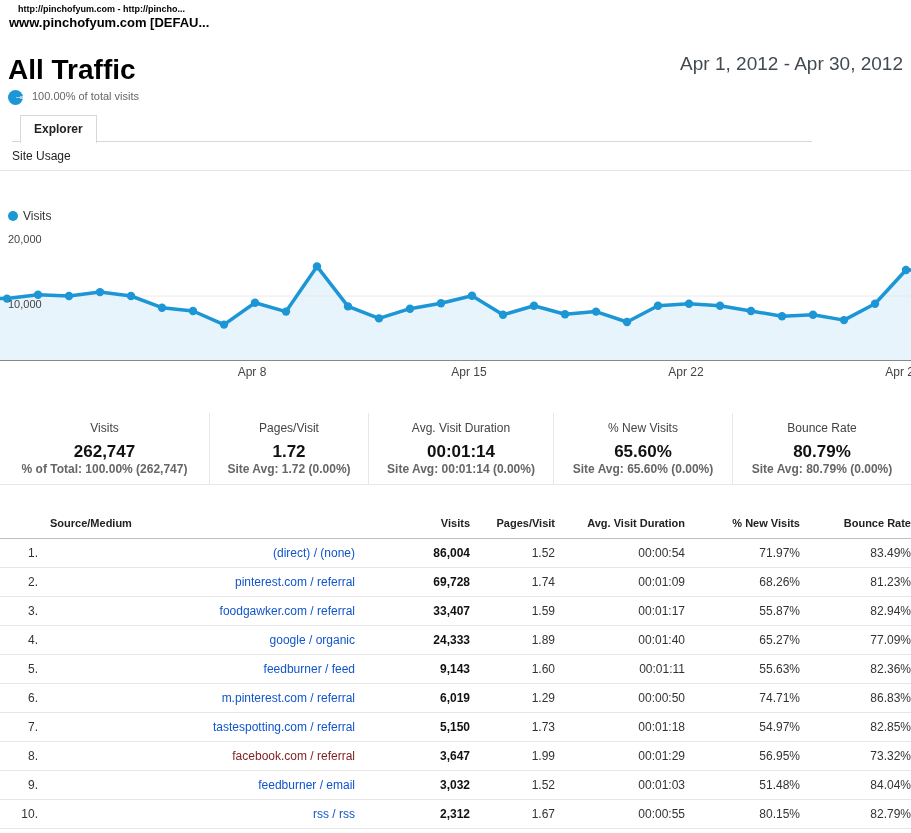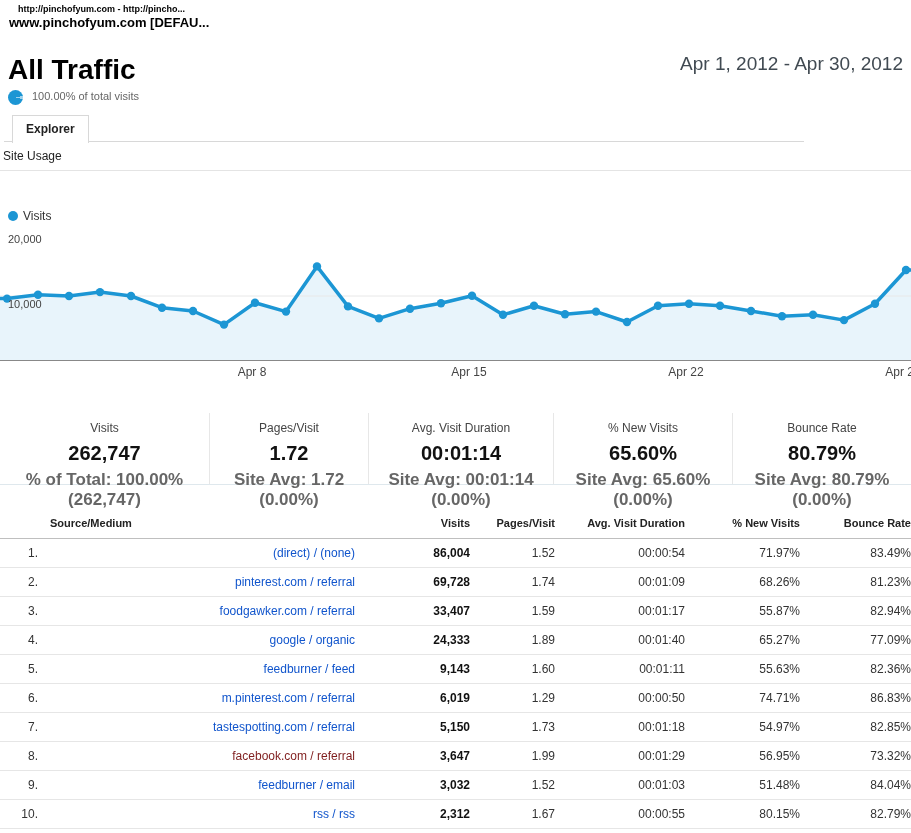--- a/index.html
+++ b/index.html
@@ -6,35 +6,35 @@
   body{
     width:911px;height:833px;position:relative;background:#fff;
     font-family:"Liberation Sans",sans-serif;color:#333;overflow:hidden;
   }
   .win-line1{position:absolute;left:18px;top:4px;font-size:9px;font-weight:bold;color:#000;}
   .win-line2{position:absolute;left:9px;top:15px;font-size:13px;font-weight:bold;color:#000;}
   .page-title{position:absolute;left:8px;top:54px;font-size:28px;font-weight:bold;color:#000;}
   .date-range{position:absolute;right:8px;top:53px;font-size:19px;color:#414a52;cursor:pointer;}
   .pct-row{position:absolute;left:8px;top:90px;display:flex;align-items:flex-start;font-size:11px;color:#666;}
   .pie-icon{width:15px;height:15px;border-radius:50%;margin-right:9px;background:#1c96d4;}
-  .tabbar{position:absolute;left:4px;top:113px;width:800px;height:29px;border-bottom:1px solid #d8d8d8;box-sizing:border-box;}
+  .tabbar{position:absolute;left:12px;top:113px;width:800px;height:29px;border-bottom:1px solid #d8d8d8;box-sizing:border-box;}
   .tab{position:absolute;left:8px;top:2px;height:27px;line-height:27px;background:#fff;border:1px solid #d8d8d8;border-bottom:none;padding:0 13px;font-size:12px;font-weight:bold;color:#222;z-index:2;cursor:pointer;}
-  .subtab-row{position:absolute;left:0;top:142px;width:911px;height:29px;line-height:29px;border-bottom:1px solid #e4e4e4;box-sizing:border-box;padding-left:3px;font-size:12px;color:#222;}
+  .subtab-row{position:absolute;left:0;top:142px;width:911px;height:29px;line-height:29px;border-bottom:1px solid #e4e4e4;box-sizing:border-box;padding-left:12px;font-size:12px;color:#222;}
   .subtab{display:inline-block;cursor:pointer;}
   .legend{position:absolute;left:8px;top:209px;display:flex;align-items:center;font-size:12px;color:#333;}
   .legend-dot{width:10px;height:10px;border-radius:50%;background:#1c96d4;margin-right:5px;}
   #chart-svg{position:absolute;left:0;top:235px;}
   .ylabel{position:absolute;left:8px;font-size:11px;color:#444;z-index:2;}
   .xlabel{position:absolute;top:365px;font-size:12px;color:#444;transform:translateX(-50%);white-space:nowrap;margin-left:28px;}
   .scorecards{position:absolute;left:0;top:413px;width:911px;height:72px;display:flex;border-bottom:1px solid #dfe8ed;box-sizing:border-box;}
   .card{box-sizing:border-box;text-align:center;padding-top:8px;border-left:1px solid #e7e7e7;}
   .card:first-child{border-left:none;}
   .card-label{font-size:12px;color:#444;}
-  .card-value{font-size:20px;font-weight:bold;color:#111;margin-top:7px;}
-  .card-sub{font-size:17px;font-weight:bold;color:#666;margin-top:5px;}
+  .card-value{font-size:17px;font-weight:bold;color:#111;margin-top:7px;}
+  .card-sub{font-size:12px;font-weight:bold;color:#666;}
   table.traffic{position:absolute;left:0;top:508px;width:911px;border-collapse:collapse;table-layout:fixed;font-size:12px;color:#333;}
   table.traffic th{font-size:11px;font-weight:bold;color:#222;border-bottom:1px solid #bfbfbf;height:30px;padding:0;text-align:right;cursor:pointer;}
   table.traffic th.h-src{text-align:left;padding-left:12px;}
   table.traffic td{border-bottom:1px solid #e6e6e6;height:28px;padding:0;text-align:right;white-space:nowrap;}
   td.c-num{color:#333;}
   td.c-src{text-align:left;padding-left:12px;}
   td.c-visits{font-weight:bold;color:#111;}
   th.h-bounce,td.c-bounce{padding-right:5px;}
   a.source{color:#15c;text-decoration:none;cursor:pointer;}
 </style>

